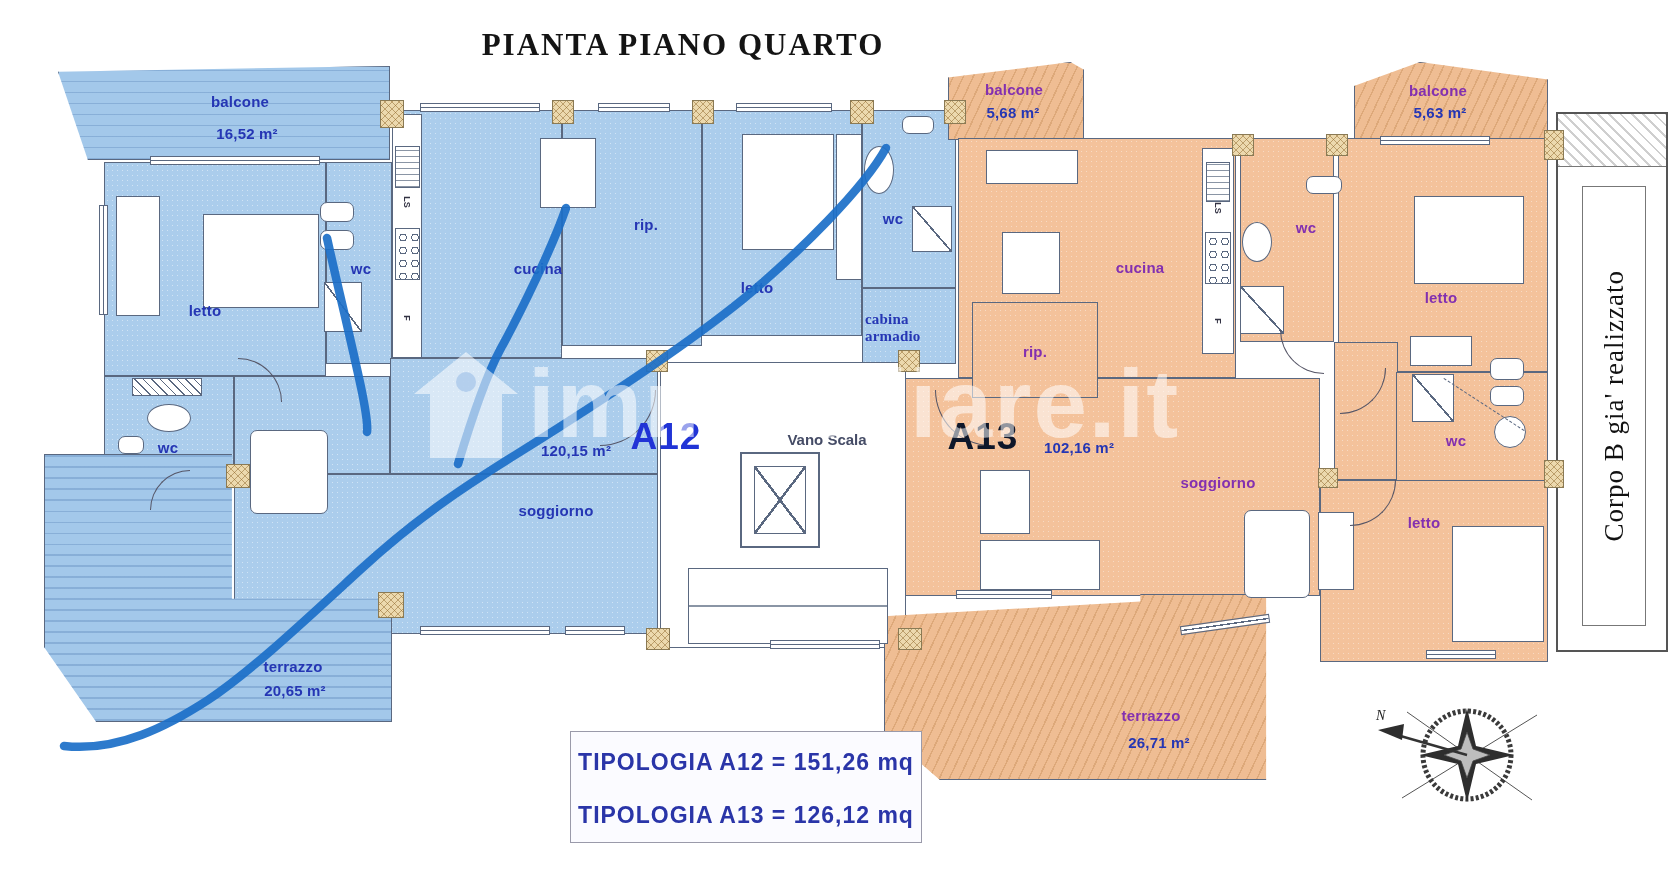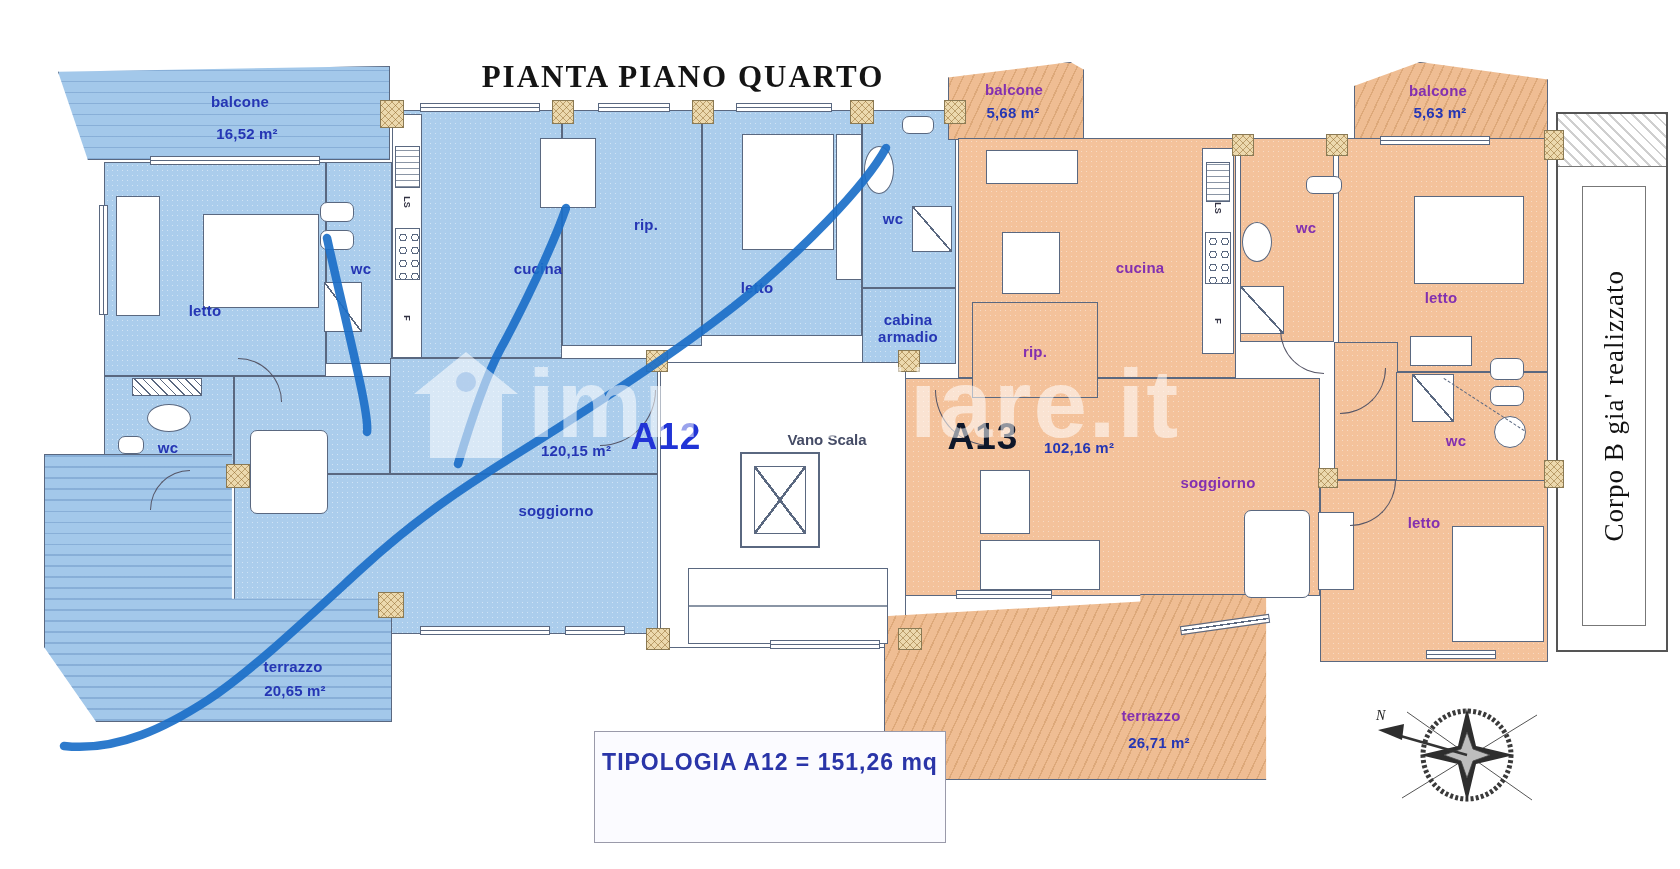--- a/index.html
+++ b/index.html
@@ -10,21 +10,21 @@
   .bluehatch{background-color:#a3c8ea;background-image:repeating-linear-gradient(0deg,rgba(55,100,160,.25) 0 1.5px,transparent 1.5px 11px);}
   .orange{background-color:#f4c29b;background-image:radial-gradient(rgba(255,255,255,.4) .8px,transparent 1px);background-size:5px 5px;}
   .orangehatch{background-color:#efbd93;background-image:repeating-linear-gradient(115deg,rgba(175,115,55,.28) 0 1.5px,transparent 1.5px 9px);}
   .whiteroom{position:absolute;background:#fff;border:1.8px solid #5a6880;box-sizing:border-box;}
   .lbl{position:absolute;transform:translate(-50%,-50%);font-size:15px;font-weight:600;
        white-space:nowrap;letter-spacing:.2px;z-index:6;}
   .lbl-blue{color:#2536b4;}
   .lbl-purple{color:#8330b0;}
   .big{font-size:37px;font-weight:700;letter-spacing:1px;}
   .biga13{color:#0f172a;}
-  .wrap{white-space:normal;width:86px;text-align:center;line-height:1.15;}
+  .wrap{white-space:normal;width:86px;line-height:1.15;font-family:Liberation Serif, serif;}
   .furn{position:absolute;background:#fff;border:1.5px solid #5a6880;box-sizing:border-box;z-index:3;}
   .oval{border-radius:50%;}
   .rnd{border-radius:7px;}
   .xline{background-image:linear-gradient(to top right,transparent 48.5%,#5a6880 48.5% 51.5%,transparent 51.5%);}
   .junction{position:absolute;background-color:#ecd9ae;border:1px solid #8a7a55;box-sizing:border-box;z-index:4;
     background-image:repeating-linear-gradient(45deg,rgba(140,100,40,.5) 0 1px,transparent 1px 5px),
                      repeating-linear-gradient(-45deg,rgba(140,100,40,.5) 0 1px,transparent 1px 5px);}
   .win{position:absolute;height:9px;background:linear-gradient(#fff 40%,#5a6880 40% 60%,#fff 60%);
        border:1px solid #5a6880;box-sizing:border-box;z-index:4;}
   .winv{position:absolute;width:9px;background:linear-gradient(90deg,#fff 40%,#5a6880 40% 60%,#fff 60%);
@@ -33,22 +33,22 @@
   .d1{border-top:none;border-right:none;border-radius:0 0 0 100%;}
   .d2{border-top:none;border-left:none;border-radius:0 0 100% 0;}
   .d3{border-bottom:none;border-right:none;border-radius:100% 0 0 0;}
   .d4{border-bottom:none;border-left:none;border-radius:0 100% 0 0;}
   .kl{position:absolute;font-size:9px;color:#334;font-weight:700;transform:translate(-50%,-50%) rotate(90deg);z-index:5;}
   .stairs{position:absolute;left:688px;top:568px;width:198px;height:74px;border:1.5px solid #5a6880;
           background-color:#fff;z-index:3;
           background-image:linear-gradient(#fff 49%,#8a95a5 49% 51%,#fff 51%),
                            repeating-linear-gradient(90deg,#8a95a5 0 1.5px,transparent 1.5px 16px);}
   .title{position:absolute;left:683px;top:45px;transform:translate(-50%,-50%);
-         font-family:"Liberation Serif",serif;font-size:31px;font-weight:600;letter-spacing:2px;color:#141414;z-index:50;margin-top:32px;}
-  .legendbox{position:absolute;left:594px;top:731px;width:352px;height:112px;background:#fbfbff;
+         font-family:"Liberation Serif",serif;font-size:31px;font-weight:600;letter-spacing:2px;color:#141414;z-index:50;}
+  .legendbox{position:absolute;left:570px;top:731px;width:352px;height:112px;background:#fbfbff;
              border:1.5px solid #9a9aaa;box-sizing:border-box;z-index:50;}
   .legendline{position:absolute;left:50%;transform:translate(-50%,-50%);font-size:23px;font-weight:700;
               letter-spacing:1px;color:#2a35a8;white-space:nowrap;}
   .panel{position:absolute;left:1556px;top:112px;width:112px;height:540px;background:#fff;
          border:2px solid #555;box-sizing:border-box;z-index:2;}
   .panelhatch{position:absolute;left:0;top:0;width:100%;height:52px;
          background-image:repeating-linear-gradient(45deg,#cfcfcf 0 2px,transparent 2px 8px);border-bottom:1.5px solid #777;}
   .panelinner{position:absolute;left:24px;top:72px;width:62px;height:438px;border:1.5px solid #777;
               display:flex;align-items:center;justify-content:center;}
   .vtext{writing-mode:vertical-rl;transform:rotate(180deg);font-family:"Liberation Serif",serif;
@@ -217,20 +217,21 @@
 
   <div class="panel">
     <div class="panelhatch"></div>
     <div class="panelinner">
       <span class="vtext">Corpo B gia' realizzato</span>
     </div>
   </div>
 
   <div class="legendbox">
     <span class="legendline" style="top:30px;">TIPOLOGIA  A12 = 151,26 mq</span>
+    <span class="legendline" style="top:83px;">TIPOLOGIA  A13 = 126,12 mq</span>
   </div>
 
   <svg class="marker" width="1680" height="869" viewBox="0 0 1680 869">
     <path d="M 886 148 C 864 188, 800 252, 742 300 C 690 342, 600 402, 520 452 C 470 483, 420 515, 360 570 C 300 625, 250 672, 208 700 C 168 726, 118 752, 64 746" fill="none" stroke="#1b6fc8" stroke-width="8.5" stroke-linecap="round" opacity="0.92"></path>
     <path d="M 566 208 C 552 248, 522 310, 500 350 C 484 380, 470 424, 458 464" fill="none" stroke="#1b6fc8" stroke-width="8.5" stroke-linecap="round" opacity="0.92"></path>
     <path d="M 327 238 C 338 288, 352 344, 362 392 C 366 412, 368 424, 367 432" fill="none" stroke="#1b6fc8" stroke-width="8.5" stroke-linecap="round" opacity="0.92"></path>
   </svg>
 
   <div class="wm">
     <svg width="104" height="112" viewBox="0 0 104 112">

